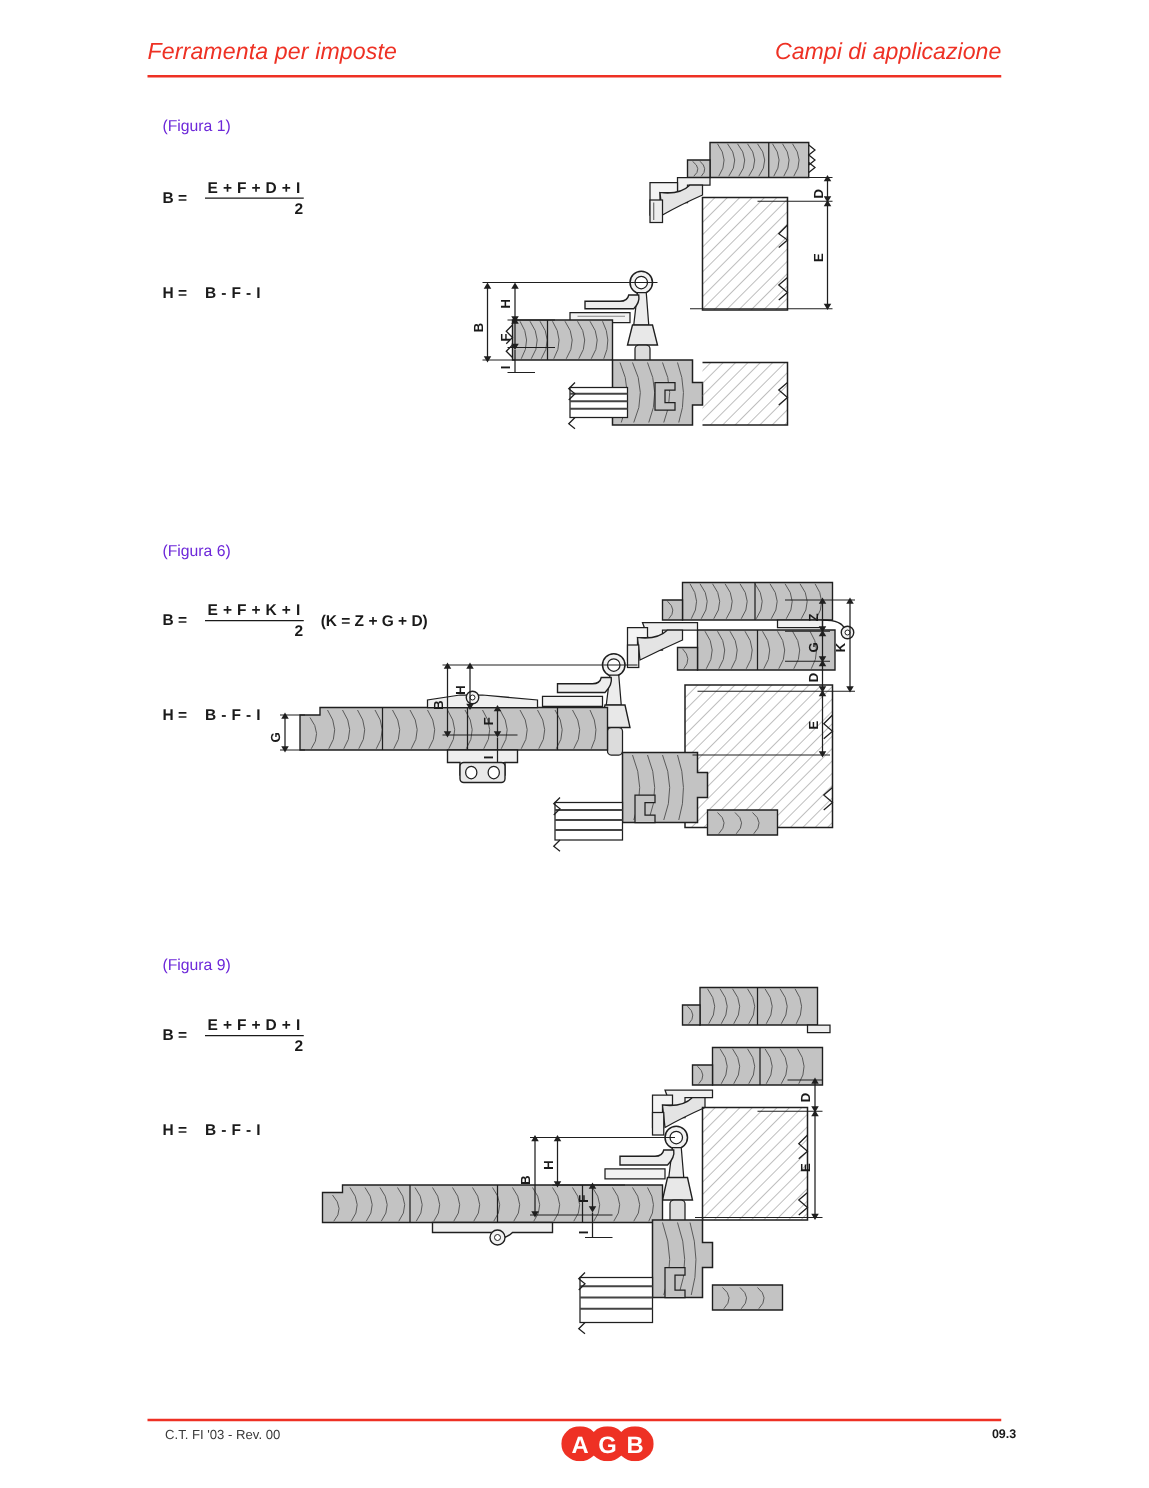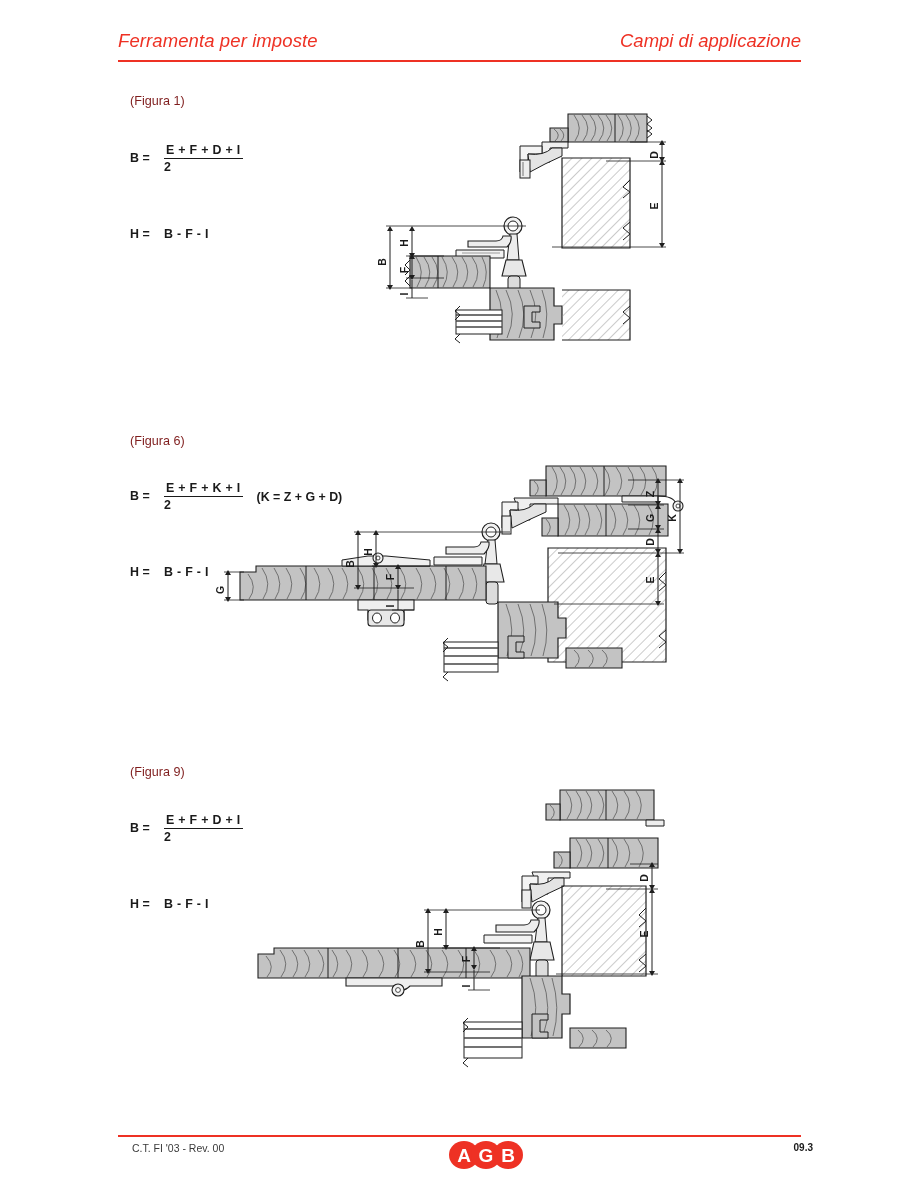--- a/index.html
+++ b/index.html
@@ -40,25 +40,25 @@
     position:absolute;right:106px;top:1142px;
     font-size:10px;font-weight:bold;color:#1a1a1a;white-space:nowrap;
   }
   .logo{
     position:absolute;left:449px;top:1141px;width:74px;height:28px;
   }
   .logo svg{display:block;}
 
   
   .fig-caption{
-    position:absolute;font-size:12.6px;color:#7f1d1d;white-space:nowrap;
+    position:absolute;font-size:12.6px;color:#6d28d9;white-space:nowrap;
   }
   .formula{position:absolute;font-size:12.4px;font-weight:bold;color:#1a1a1a;}
   .formula .lhs{display:inline-block;width:34px;}
-  .frac{display:inline-block;vertical-align:middle;text-align:left;}
+  .frac{display:inline-block;vertical-align:middle;text-align:right;}
   .frac .num{
     display:block;padding:0 2px 1px 2px;border-bottom:1.6px solid #1a1a1a;
     letter-spacing:.3px;white-space:nowrap;
   }
   .frac .den{display:block;padding-top:1px;}
   .note{display:inline-block;margin-left:14px;vertical-align:middle;white-space:nowrap;}
   .simple{display:inline-block;letter-spacing:.3px;margin-top:44px;}
 
   .drawing{position:absolute;}
   .drawing svg{display:block;overflow:visible;}

